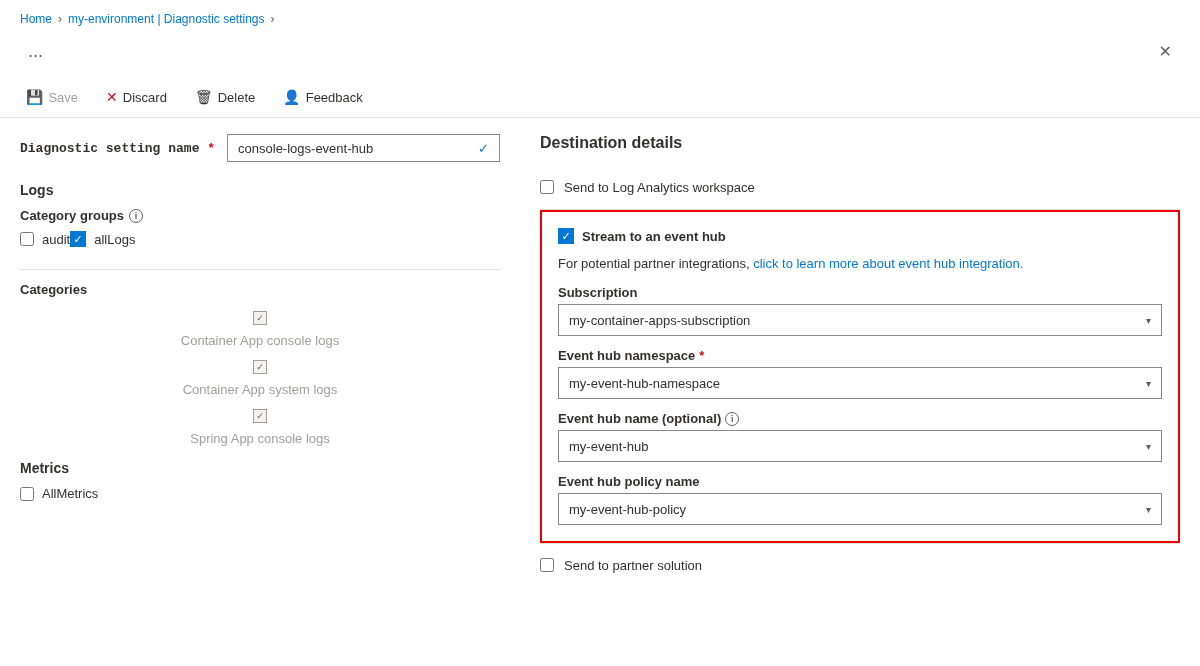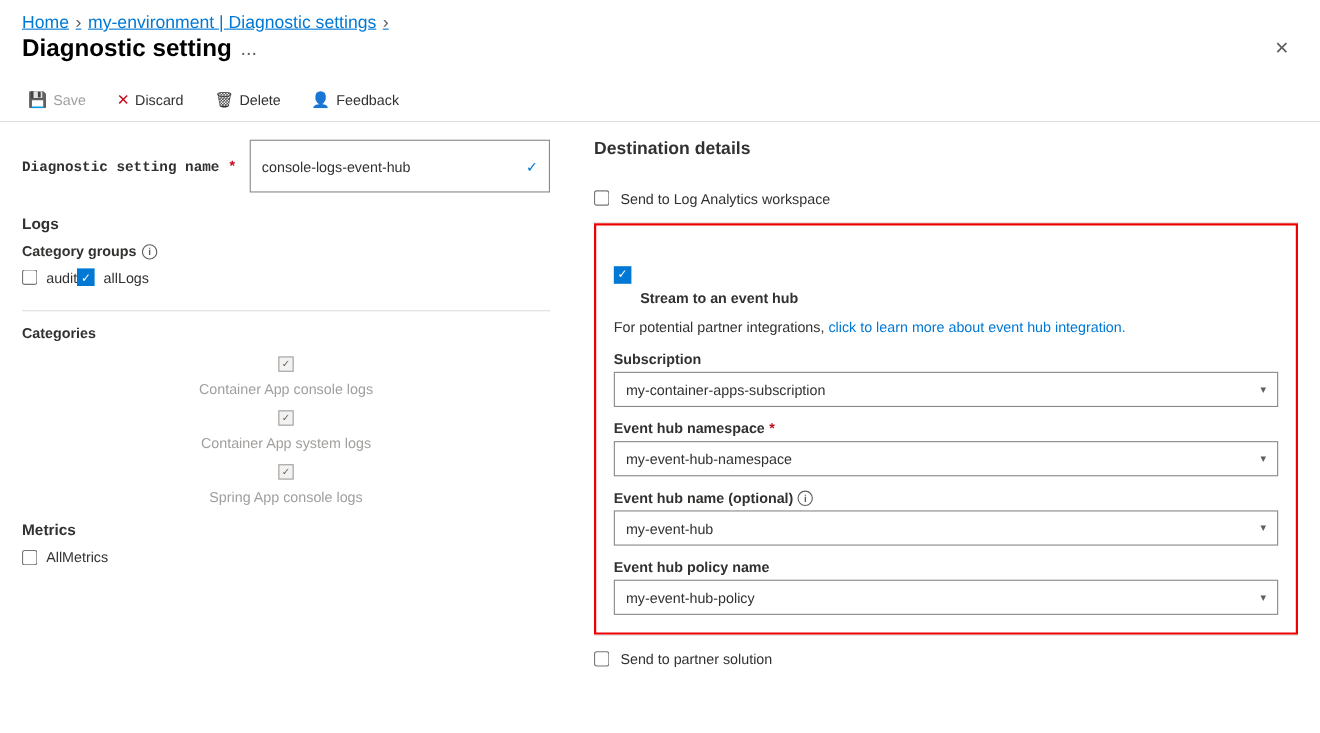--- a/index.html
+++ b/index.html
@@ -1,19 +1,19 @@
 <!DOCTYPE html>
 <html><head>
   <meta charset="utf-8">
   <style>
     * { box-sizing: border-box; margin: 0; padding: 0; }
     body { font-family: 'Segoe UI', Arial, sans-serif; font-size: 13px; color: #323130; background: #fff; }
 
     .page-header { padding: 12px 20px 0 20px; }
-    .breadcrumb { display: flex; align-items: center; gap: 6px; font-size: 16px; color: #0078d4; margin-bottom: 0; text-decoration: underline; }
+    .breadcrumb { display: flex; align-items: center; gap: 6px; font-size: 12px; color: #0078d4; margin-bottom: 12px; }
     .breadcrumb span { color: #605e5c; }
     .breadcrumb a { color: #0078d4; text-decoration: none; cursor: pointer; }
 
     .title-row { display: flex; align-items: center; justify-content: space-between; margin-bottom: 12px; }
     .page-title { font-size: 22px; font-weight: 600; color: #000; }
     .title-ellipsis { color: #605e5c; font-size: 18px; margin-left: 8px; cursor: pointer; }
     .close-btn { font-size: 16px; color: #605e5c; cursor: pointer; background: none; border: none; padding: 4px 8px; }
 
     .toolbar { display: flex; align-items: center; gap: 16px; padding: 8px 20px; border-bottom: 1px solid #e1dfdd; margin-bottom: 0; }
     .toolbar-btn { display: flex; align-items: center; gap: 5px; background: none; border: none; cursor: pointer; font-size: 13px; color: #323130; padding: 4px 6px; }
@@ -21,21 +21,21 @@
     .toolbar-icon { font-size: 14px; }
 
     .main-content { padding: 16px 20px; display: flex; gap: 40px; }
 
     .left-panel { width: 480px; flex-shrink: 0; }
     .right-panel { flex: 1; }
 
     .field-row { display: flex; align-items: center; gap: 12px; margin-bottom: 16px; }
     .field-label { font-size: 13px; font-weight: 600; white-space: nowrap; font-family: Liberation Mono, monospace; }
     .required { color: #c50f1f; }
-    .text-input { flex: 1; border: 1px solid #8a8886; padding: 5px 10px; font-size: 13px; color: #323130; background: #fff; height: 48px; display: flex; align-items: center; justify-content: space-between; max-width: 500px; }
+    .text-input { flex: 1; border: 1px solid #8a8886; padding: 5px 10px; font-size: 13px; color: #323130; background: #fff; height: 28px; display: flex; align-items: center; justify-content: space-between; max-width: 500px; }
     .text-input .check { color: #0078d4; }
 
     .section-title { font-size: 14px; font-weight: 600; margin-bottom: 10px; }
     .subsection-title { font-size: 13px; font-weight: 600; margin-bottom: 8px; display: flex; align-items: center; gap: 5px; }
     .info-icon { display: inline-flex; align-items: center; justify-content: center; width: 14px; height: 14px; border-radius: 50%; border: 1px solid #605e5c; font-size: 9px; color: #605e5c; cursor: pointer; }
 
     .checkbox-row { display: flex; align-items: center; gap: 8px; margin-bottom: 8px; }
     .checkbox-row label { font-size: 13px; cursor: pointer; }
 
     input[type="checkbox"] { width: 14px; height: 14px; cursor: pointer; accent-color: #0078d4; }
@@ -53,21 +53,21 @@
     .divider { border: none; border-top: 1px solid #e1dfdd; margin: 12px 0; }
 
     
     .dest-section-title { font-size: 16px; font-weight: 600; margin-bottom: 14px; }
     .dest-option { display: flex; align-items: flex-start; gap: 10px; padding: 14px 0; border-bottom: 1px solid #e1dfdd; }
     .dest-option:last-child { border-bottom: none; }
     .dest-option label { font-size: 13px; cursor: pointer; }
 
     .event-hub-section { border: 2px solid #e00; padding: 16px; margin: 0; }
     .event-hub-header { display: flex; align-items: center; gap: 8px; margin-bottom: 12px; }
-    .event-hub-header label { font-size: 13px; font-weight: 600; cursor: pointer; margin-top: 42px; }
+    .event-hub-header label { font-size: 13px; font-weight: 600; cursor: pointer; }
 
     .partner-info { font-size: 13px; color: #323130; margin-bottom: 14px; }
     .partner-info a { color: #0078d4; text-decoration: none; cursor: pointer; }
 
     .form-group { margin-bottom: 12px; }
     .form-group-label { font-size: 13px; font-weight: 600; margin-bottom: 4px; display: flex; align-items: center; gap: 4px; }
     .dropdown { width: 100%; border: 1px solid #8a8886; padding: 5px 10px; font-size: 13px; color: #323130; background: #fff; height: 32px; display: flex; align-items: center; justify-content: space-between; cursor: pointer; }
     .dropdown-arrow { font-size: 10px; color: #605e5c; }
   </style>
 </head>
@@ -75,21 +75,20 @@
 
 <div class="page-header">
   <div class="breadcrumb">
     <a>Home</a>
     <span>›</span>
     <a>my-environment | Diagnostic settings</a>
     <span>›</span>
   </div>
   <div class="title-row">
     <div style="display:flex;align-items:center;">
-      <h1 class="page-title">Diagnostic setting</h1>
       <span class="title-ellipsis">...</span>
     </div>
     <button class="close-btn">✕</button>
   </div>
 </div>
 
 <div class="toolbar">
   <button class="toolbar-btn disabled">
     <span class="toolbar-icon">💾</span>
     <span>Save</span>

